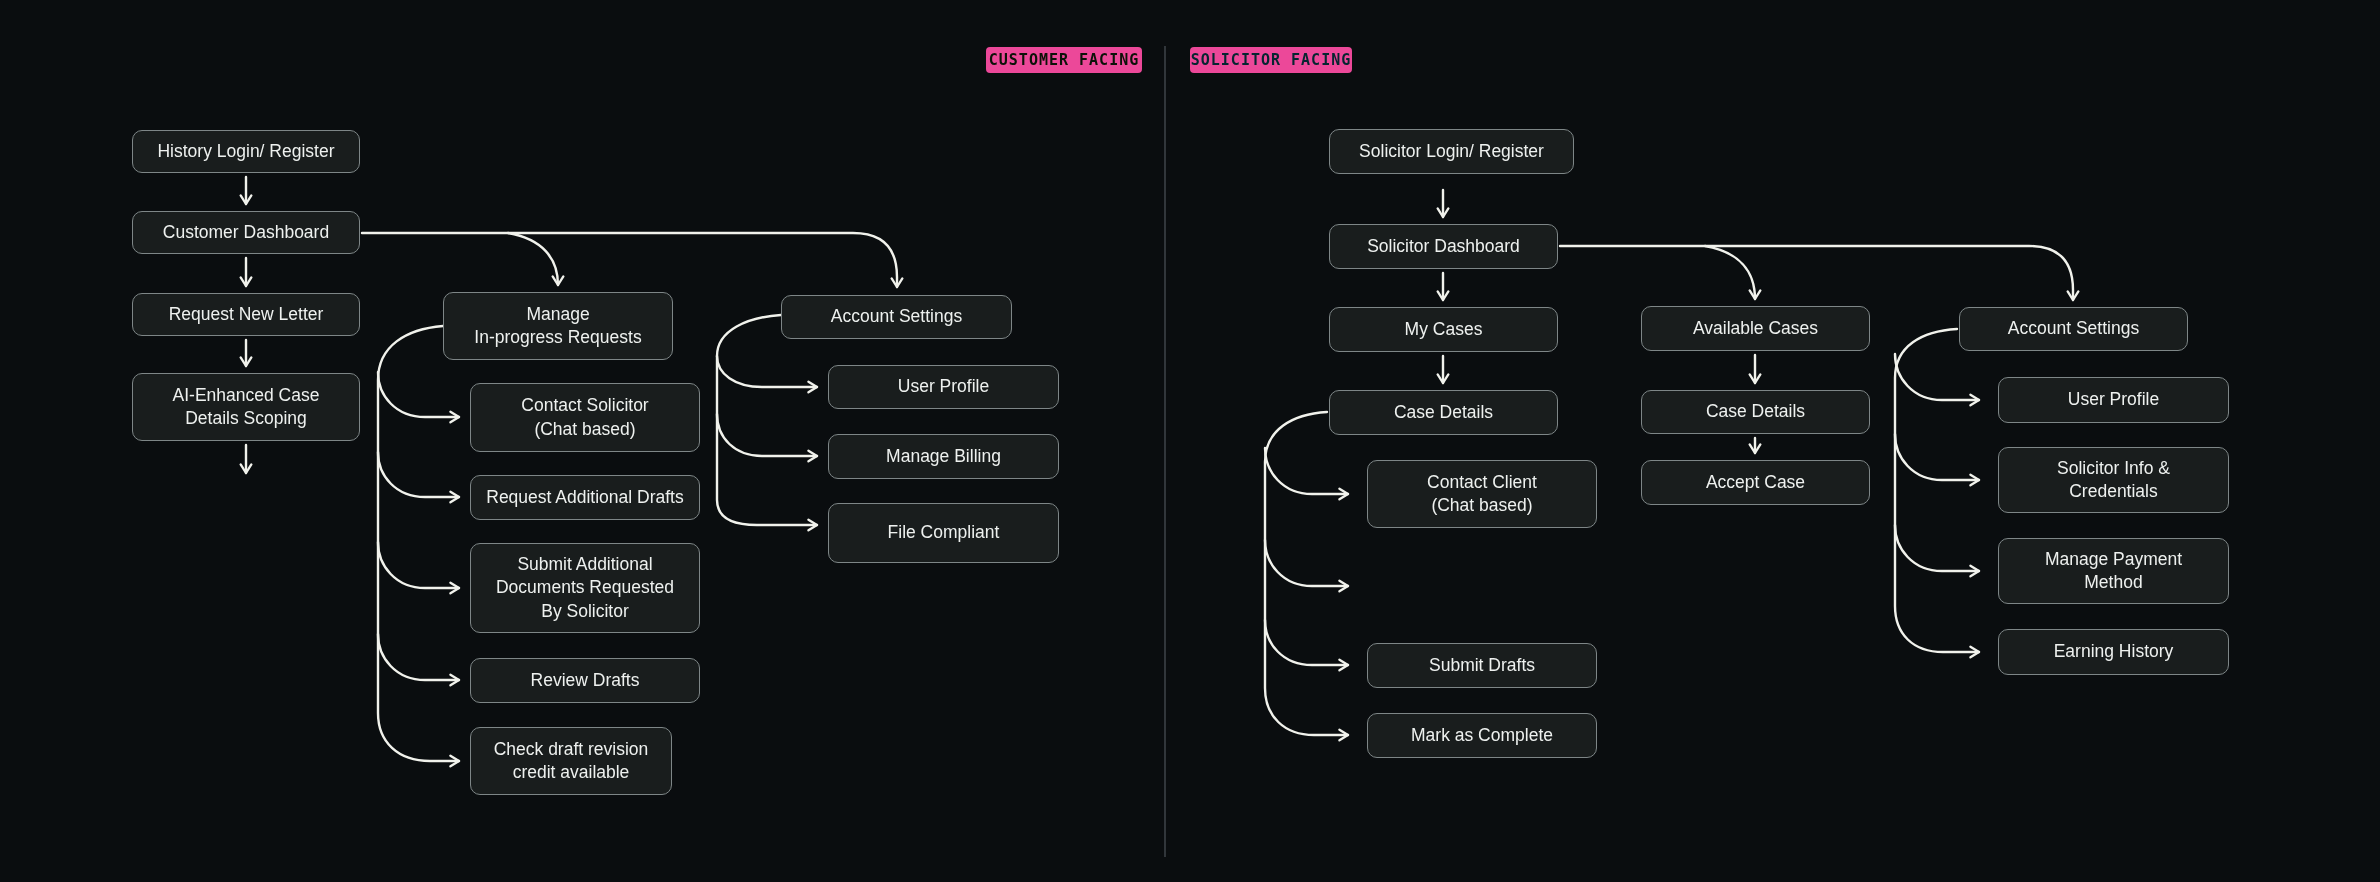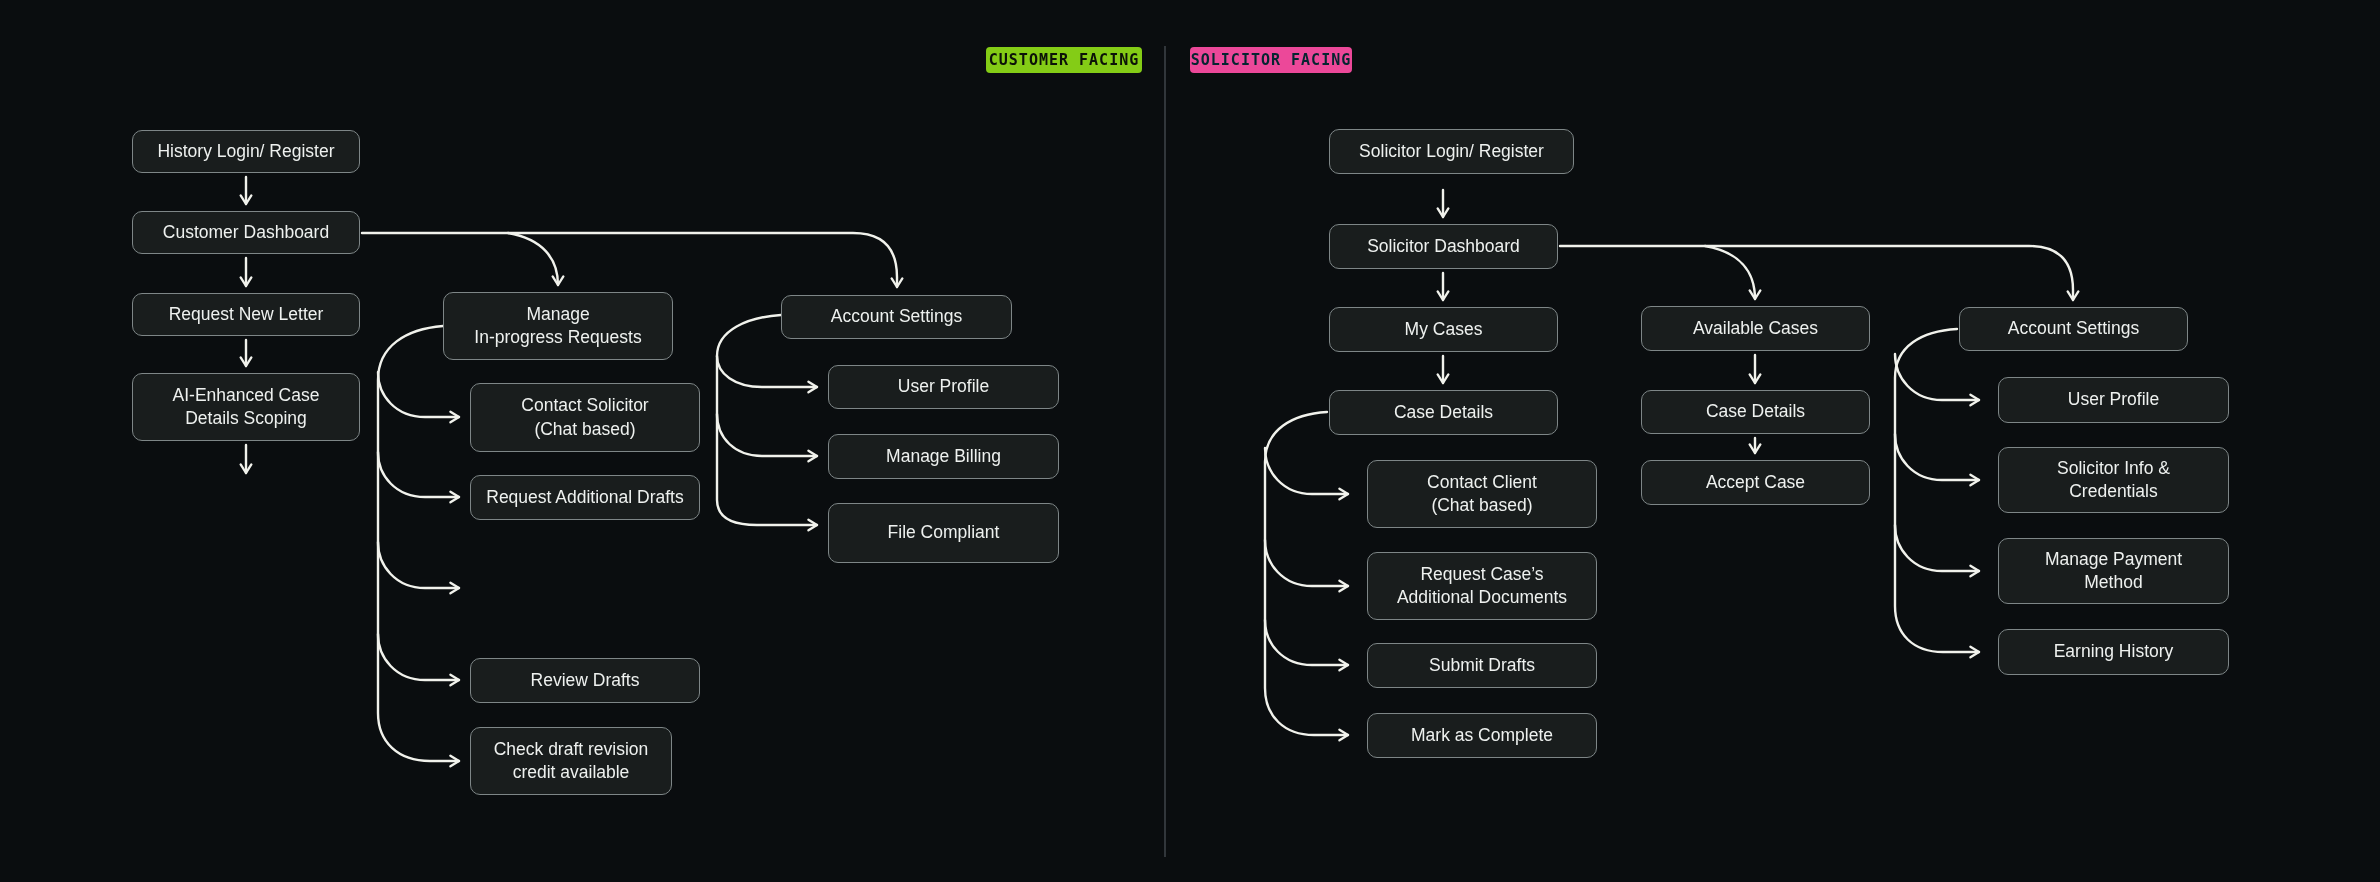--- a/index.html
+++ b/index.html
@@ -40,21 +40,21 @@
     display: flex;
     align-items: center;
     justify-content: center;
     border-radius: 4px;
     font-family: "DejaVu Sans Mono", monospace;
     font-weight: bold;
     font-size: 15px;
     letter-spacing: 1px;
     z-index: 2;
   }
-  .badge-customer { background: #84cc16; color: #0c1208; }
+  .badge-customer { background: #ec4899; color: #0c1208; }
   .badge-solicitor { background: #ec4899; color: #062530; }
   #edges {
     position: absolute;
     left: 0; top: 0;
     width: 2380px; height: 882px;
     z-index: 1;
     pointer-events: none;
   }
   .edge {
     fill: none;
@@ -148,20 +148,25 @@
       <span class="lbl">Manage
 In-progress Requests</span>
     </div>
   <div class="node" style="left:470px;top:383px;width:230px;height:69px">
       <span class="lbl">Contact Solicitor
 (Chat based)</span>
     </div>
   <div class="node" style="left:470px;top:475px;width:230px;height:45px">
       <span class="lbl">Request Additional Drafts</span>
     </div>
+  <div class="node" style="left:470px;top:543px;width:230px;height:90px">
+      <span class="lbl">Submit Additional
+Documents Requested
+By Solicitor</span>
+    </div>
   <div class="node" style="left:470px;top:658px;width:230px;height:45px">
       <span class="lbl">Review Drafts</span>
     </div>
   <div class="node" style="left:470px;top:727px;width:202px;height:68px">
       <span class="lbl">Check draft revision
 credit available</span>
     </div>
 
   <div class="node" style="left:781px;top:295px;width:231px;height:44px">
       <span class="lbl">Account Settings</span>
@@ -186,24 +191,20 @@
       <span class="lbl">My Cases</span>
     </div>
   <div class="node" style="left:1329px;top:390px;width:229px;height:45px">
       <span class="lbl">Case Details</span>
     </div>
 
   <div class="node" style="left:1367px;top:460px;width:230px;height:68px">
       <span class="lbl">Contact Client
 (Chat based)</span>
     </div>
-  <div class="node" style="left:1367px;top:552px;width:230px;height:68px">
-      <span class="lbl">Request Case’s
-Additional Documents</span>
-    </div>
   <div class="node" style="left:1367px;top:643px;width:230px;height:45px">
       <span class="lbl">Submit Drafts</span>
     </div>
   <div class="node" style="left:1367px;top:713px;width:230px;height:45px">
       <span class="lbl">Mark as Complete</span>
     </div>
 
   <div class="node" style="left:1641px;top:306px;width:229px;height:45px">
       <span class="lbl">Available Cases</span>
     </div>

